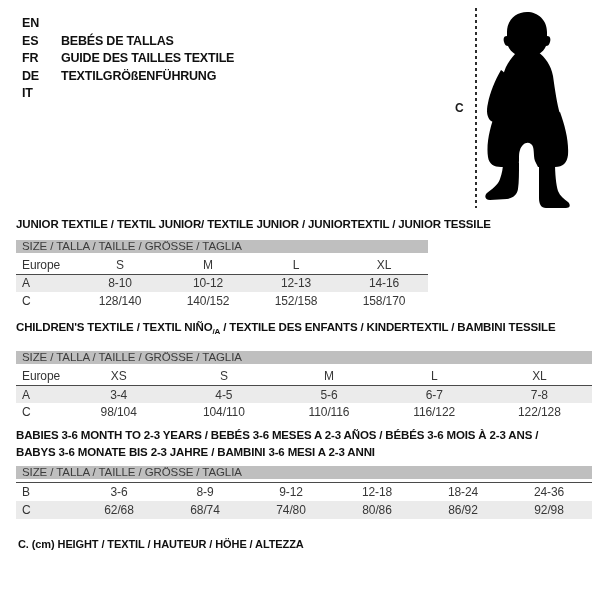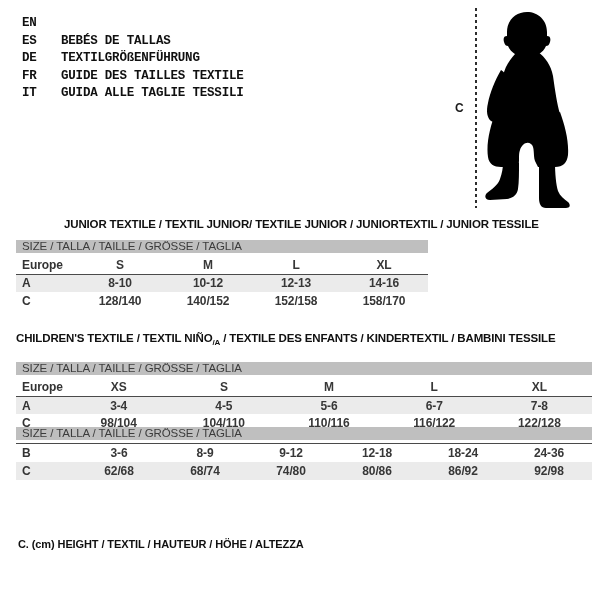--- a/index.html
+++ b/index.html
@@ -1,49 +1,49 @@
 <!DOCTYPE html>
 <html><head>
 <meta charset="utf-8">
 <style>
   * { margin:0; padding:0; box-sizing:border-box; }
   html,body { width:600px; height:600px; background:#ffffff;
               font-family:"Liberation Sans", sans-serif; color:#111; }
   .canvas { position:relative; width:600px; height:600px; overflow:hidden; background:#fff; }
 
   
-  .lang-block { position:absolute; left:22px; top:15px;font-family:Liberation Mono, monospace; }
+  .lang-block { position:absolute; left:22px; top:15px; }
   .lang-row { display:flex; line-height:17.5px; font-size:12.5px; font-weight:bold;
               letter-spacing:-0.2px; color:#101010; }
   .lang-code { width:39px; }
 
   
   .measure-line { position:absolute; left:475px; top:8px; width:2px; height:200px;
                   background:repeating-linear-gradient(to bottom,#2d2d2d 0 3px, transparent 3px 6px); }
   .measure-label { position:absolute; left:455px; top:101px; font-size:12px; font-weight:bold; color:#1a1a1a; }
   .baby { position:absolute; left:483px; top:8px; width:92px; height:200px; }
 
   
   .section { position:absolute; }
   .sec1 { left:16px; top:218px; width:412px; }
   .sec2 { left:16px; top:321px; width:576px; }
   .sec3 { left:16px; top:427px; width:576px; }
   .section-title { font-size:11.5px; font-weight:bold; letter-spacing:-0.15px;
                    line-height:13px; color:#101010; white-space:nowrap; }
-  .sec1 .section-title { margin-bottom:9px;margin-left:48px; }
-  .sec2 .section-title { margin-bottom:13px;margin-top:11px; }
+  .sec1 .section-title { margin-bottom:9px; }
+  .sec2 .section-title { margin-bottom:13px; }
   .sec3 .section-title { line-height:17px; margin-bottom:5px; }
   .section-title sub { font-size:8px; }
 
   .size-header { height:13px; line-height:13px; font-size:11.5px; color:#3c3c3c;
                  padding-left:6px; margin-bottom:3px; letter-spacing:-0.1px; }
 
   table { width:100%; border-collapse:collapse; table-layout:fixed; }
   td { height:18px; font-size:12px; color:#373737; text-align:center;
-       padding:0; letter-spacing:-0.1px; vertical-align:middle;font-weight:bold; }
+       padding:0; letter-spacing:-0.1px; vertical-align:middle; }
   td:first-child { text-align:left; padding-left:6px; color:#333; }
   tr.shade { background:#ebebeb; }
   tr.rule td { border-top:1px solid #4a4a4a; }
 
   
   .notes { position:absolute; left:18px; top:536px; }
   .note-line { font-size:11px; font-weight:bold; line-height:17.5px;
                letter-spacing:-0.1px; color:#101010; white-space:nowrap; }
 </style>
 </head>
@@ -53,30 +53,29 @@
 
   <div class="lang-block">
     <div class="lang-row">
       <span class="lang-code">EN</span>
     </div>
     <div class="lang-row">
       <span class="lang-code">ES</span>
       <span class="lang-label">BEBÉS DE TALLAS</span>
     </div>
     <div class="lang-row">
+      <span class="lang-code">FR</span>
+      <span class="lang-label">GUIDE DES TAILLES TEXTILE</span>
+    </div>
+    <div class="lang-row">
       <span class="lang-code">DE</span>
       <span class="lang-label">TEXTILGRÖßENFÜHRUNG</span>
     </div>
     <div class="lang-row">
-      <span class="lang-code">FR</span>
-      <span class="lang-label">GUIDE DES TAILLES TEXTILE</span>
-    </div>
-    <div class="lang-row">
       <span class="lang-code">IT</span>
-      <span class="lang-label">GUIDA ALLE TAGLIE TESSILI</span>
     </div>
   </div>
 
   <div class="measure-line"></div>
   <div class="measure-label">C</div>
   <svg class="baby" viewBox="0 0 92 200" aria-hidden="true">
     <g fill="#000000">
       <path d="M44,4 C33,4 24,12 24,24 L24,28 C21,28 20,30 21,34 C22,37 23,38 25,38 C28,45 35,49 44,49 C53,49 60,45 63,38 C65,38 66,37 67,34 C68,30 67,28 64,28 L64,24 C64,12 55,4 44,4 Z"></path>
       <path d="M34,44 C28,50 22,58 20,68 C18,82 16,96 13,106 C33,118 57,118 77,106 C74,96 72,82 70,68 C68,57 62,49 55,44 C49,49 39,49 34,44 Z"></path>
       <path d="M18,62 C12,72 7,85 5,95 C3,103 4,110 8,113 C13,116 18,114 19,107 C18,98 20,88 24,78 C26,71 23,65 18,62 Z"></path>
@@ -158,20 +157,24 @@
             <td>104/110</td>
             <td>110/116</td>
             <td>116/122</td>
             <td>122/128</td>
           </tr>
         </tbody>
     </table>
   </div>
 
   <div class="section sec3">
+    <div class="section-title">
+      <div>BABIES 3-6 MONTH TO 2-3 YEARS / BEBÉS 3-6 MESES A 2-3 AÑOS / BÉBÉS 3-6 MOIS À 2-3 ANS /</div>
+      <div>BABYS 3-6 MONATE BIS 2-3 JAHRE / BAMBINI 3-6 MESI A 2-3 ANNI</div>
+    </div>
     <div class="size-header" style="background:#bfbfbf;">SIZE / TALLA / TAILLE / GRÖSSE / TAGLIA</div>
     <table>
       <colgroup>
           <col style="width:60px">
           <col style="width:86px">
           <col style="width:86px">
           <col style="width:86px">
           <col style="width:86px">
           <col style="width:86px">
           <col style="width:86px">

